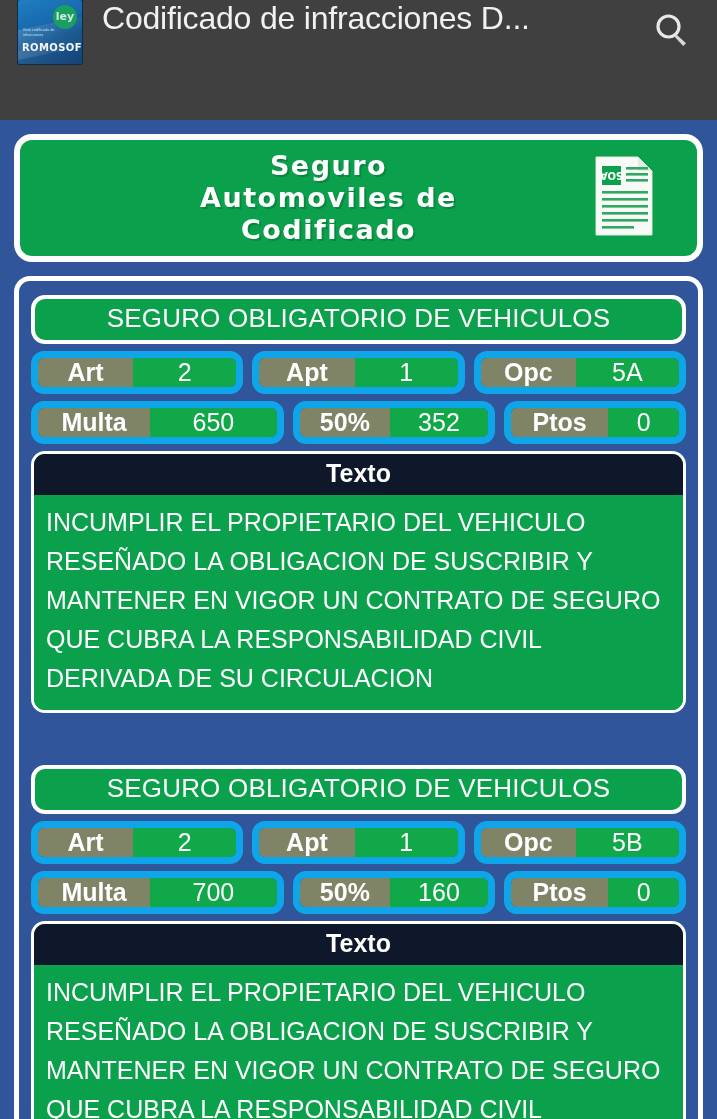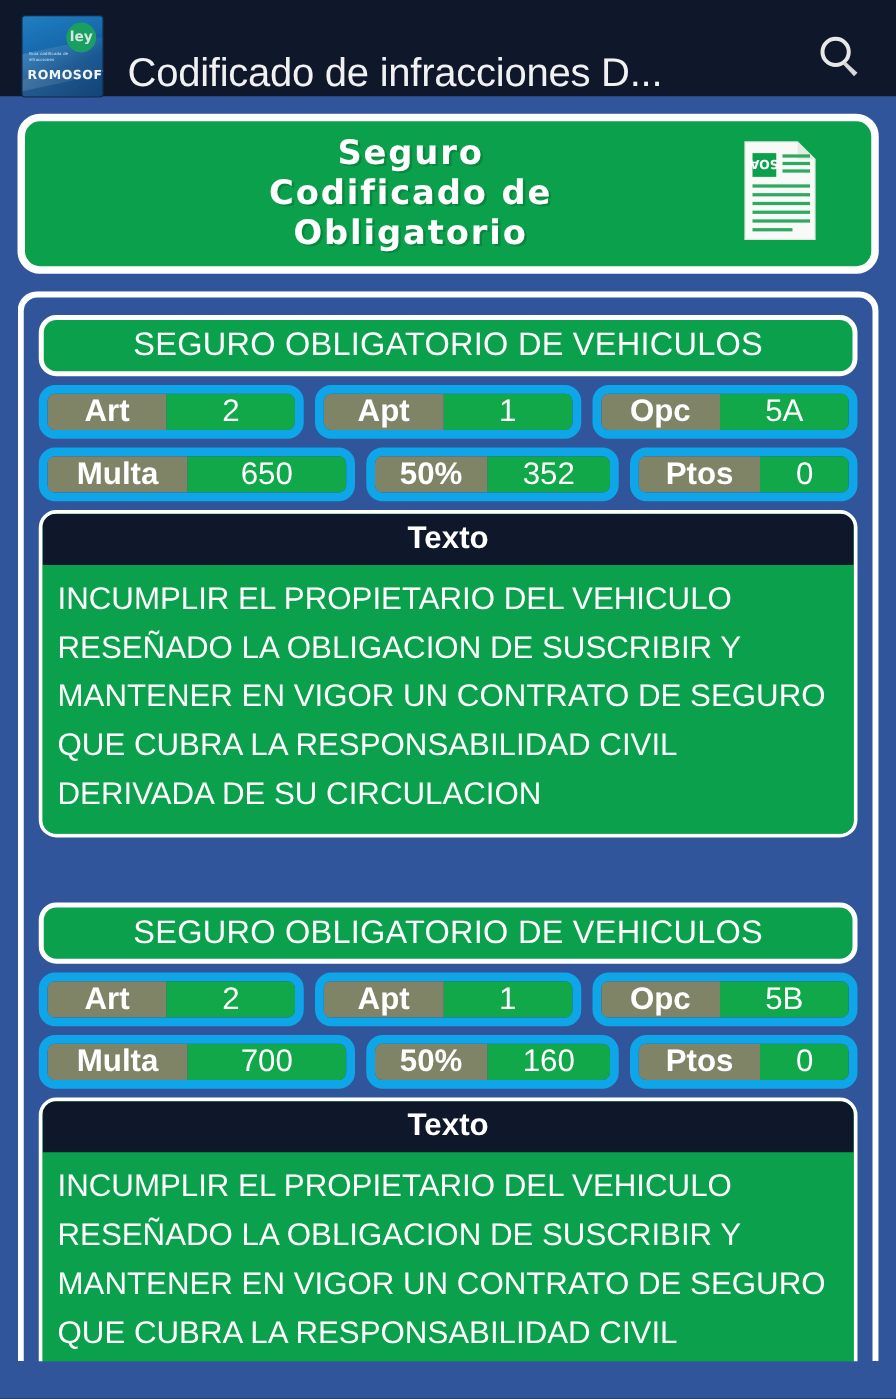--- a/index.html
+++ b/index.html
@@ -19,24 +19,24 @@
     height: 1119px;
     position: relative;
     overflow: hidden;
     background: #30559b;
     display: flex;
     flex-direction: column;
   }
 
   
   .actionbar {
-    height: 77px;
-    background: #0f172a;
-    display: flex;
-    align-items: flex-end;
+    height: 120px;
+    background: #404040;
+    display: flex;
+    align-items: flex-start;
     padding: 0 14px 0 18px;
     box-sizing: border-box;
     flex: 0 0 auto;
     position: relative;
   }
   .app-icon {
     width: 64px;
     height: 64px;
     flex: 0 0 auto;
     border-radius: 2px;
@@ -272,22 +272,22 @@
         <path d="M25.2 24.2 L35 33.2 L32.2 36 L23.4 26.4 Z" fill="#d8d8d8"></path>
       </svg>
     </div>
   </div>
 
   <div class="content">
 
     <div class="banner-wrap">
       <div class="banner-title">
         <div>Seguro</div>
-        <div>Codificado de</div>
-        <div>Obligatorio</div>
+        <div>Automoviles de</div>
+        <div>Codificado</div>
       </div>
       <div class="banner-doc">
         <svg width="62" height="82" viewBox="0 0 62 82">
           <path d="M3 2 H45 L59 16 V80 H3 Z" fill="#f7faf7" stroke="#dfe7df" stroke-width="1"></path>
           <path d="M45 2 L59 16 H45 Z" fill="#e3ece3"></path>
           <rect x="9" y="11" width="19" height="19" fill="#0ba14c"></rect>
           <text x="18.5" y="25.5" font-family="DejaVu Sans, sans-serif" font-size="10" font-weight="bold" fill="#ffffff" text-anchor="middle" transform="rotate(180 18.5 21)">SOA</text>
           <g fill="#2fa961">
             <rect x="33" y="12" width="22" height="2.6"></rect>
             <rect x="33" y="18" width="22" height="2.6"></rect>

